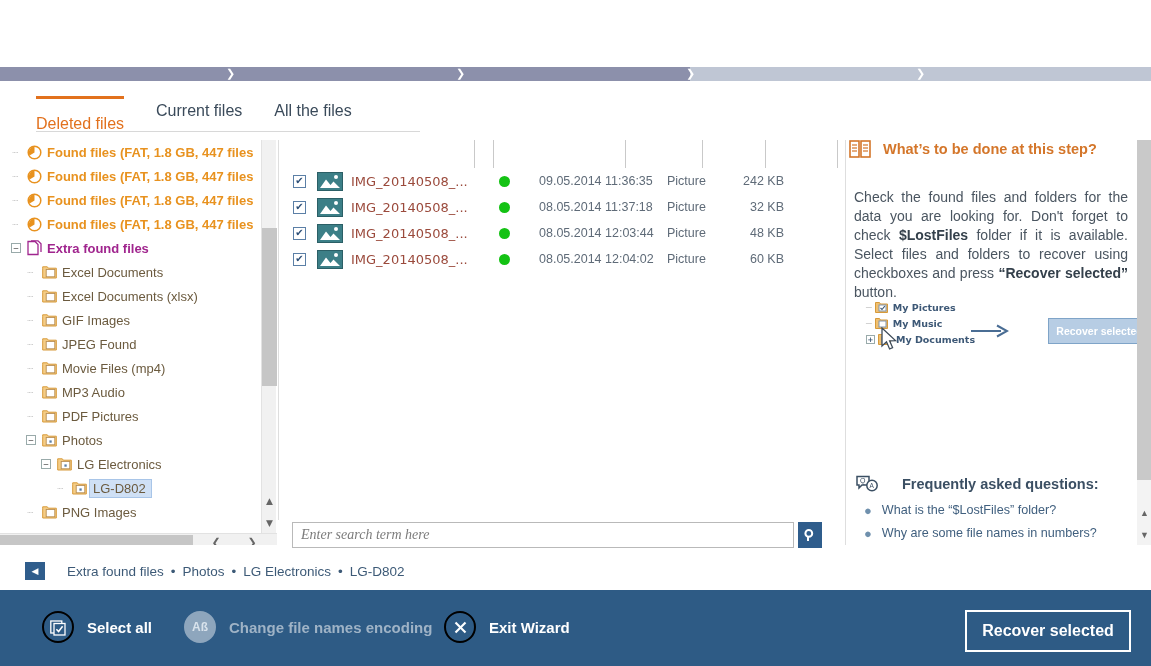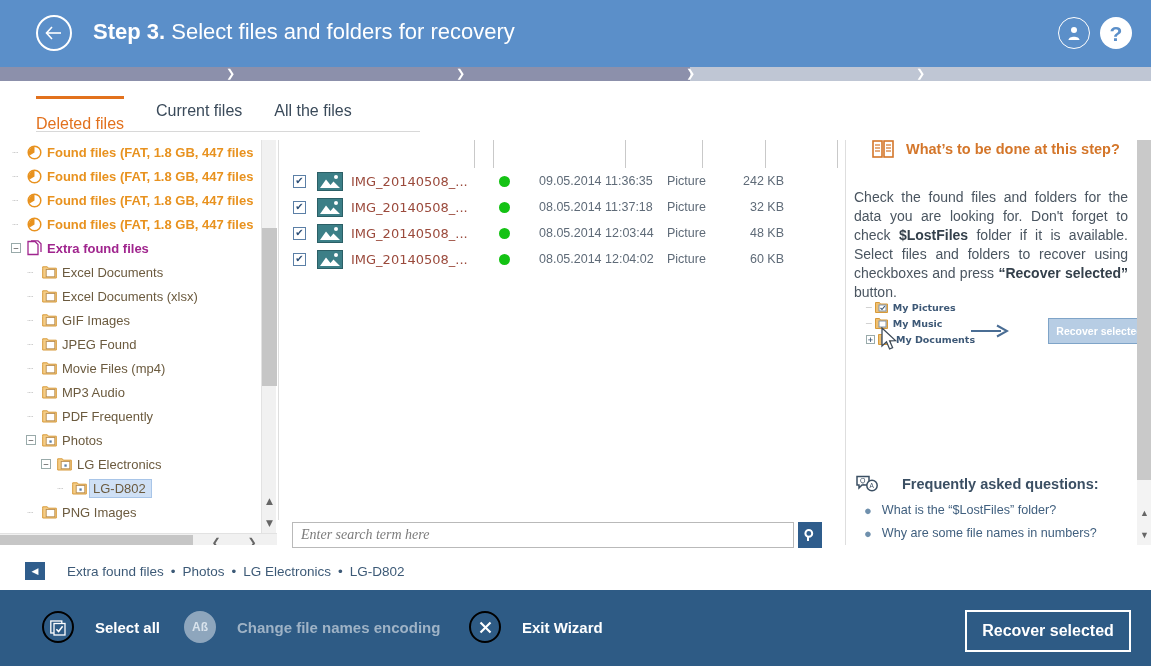--- a/index.html
+++ b/index.html
@@ -188,21 +188,21 @@
     display: flex; align-items: center; justify-content: center;
     cursor: pointer;
   }
 
   
   .info {
     position: absolute; left: 845px; top: 140px; width: 306px; height: 405px;
     background: #ffffff; border-left: 1px solid #dedede;
   }
   .info-head {
-    position: absolute; left: 26px; top: 0; width: 275px;
+    position: absolute; left: 3px; top: 0; width: 275px;
     display: flex; align-items: center; text-align: right;
   }
   .info-head .htext {
     font-size: 14.5px; font-weight: bold; color: #d4762a; padding-left: 12px;
   }
   .info-body {
     position: absolute; left: 8px; top: 48px; width: 274px;
     font-size: 14px; color: #4a5560; line-height: 19px;
     text-align: justify;
   }
@@ -272,62 +272,41 @@
     position: absolute; display: flex; align-items: center;
     cursor: pointer; top: 21px;
   }
   .foot-action .circ {
     width: 32px; height: 32px; border-radius: 50%;
     border: 2px solid #000000;
     display: flex; align-items: center; justify-content: center;
     color: #ffffff; flex: 0 0 32px;
   }
   .foot-action .flabel {
-    padding-left: 21px; font-size: 15px; font-weight: bold; color: #ffffff;
+    padding-left: 13px; font-size: 15px; font-weight: bold; color: #ffffff;
     white-space: nowrap;
   }
   .foot-action.disabled .circ {
     border-color: #8ea6bd; background: #8ea6bd; color: #d9e3ec;
     font-size: 12px; font-weight: bold;
   }
   .foot-action.disabled .flabel { color: #9fb3c6; }
   .recover-btn {
     position: absolute; left: 965px; top: 610px; width: 166px; height: 42px;
     border: 2px solid #ffffff; background: transparent;
     color: #ffffff; font-size: 16px; font-weight: bold;
     display: flex; align-items: center; justify-content: center;
     cursor: pointer;
   }
 </style>
 </head>
 <body>
 
 <div class="app">
 
-  <div class="header">
-    <div class="back-btn">
-      <svg width="18" height="14" viewBox="0 0 18 14">
-        <path d="M7 1 L1.5 7 L7 13" fill="none" stroke="#ffffff" stroke-width="1.6"></path>
-        <line x1="1.5" y1="7" x2="16" y2="7" stroke="#ffffff" stroke-width="1.6"></line>
-      </svg>
-    </div>
-    <div class="header-title">
-      <span class="step">Step 3.</span>
-      <span class="subject">Select files and folders for recovery</span>
-    </div>
-    <div class="user-btn">
-      <svg width="16" height="16" viewBox="0 0 16 16">
-        <circle cx="8" cy="5" r="3" fill="#ffffff"></circle>
-        <path d="M2.5 15 C2.5 10.5 13.5 10.5 13.5 15 Z" fill="#ffffff"></path>
-      </svg>
-    </div>
-    <div class="help-btn">
-      <span>?</span>
-    </div>
-  </div>
 
   <div class="progress">
     <div class="progress-done"></div>
     <div class="chev" style="left:226px">❯</div>
     <div class="chev" style="left:456px">❯</div>
     <div class="chev" style="left:686px">❯</div>
     <div class="chev" style="left:916px">❯</div>
   </div>
 
   <div class="tabs">
@@ -449,21 +428,21 @@
           <span class="tlabel">MP3 Audio</span>
         </div>
         <div class="tree-row folder" style="padding-left: 23px;">
           <span class="expander dots">┈</span>
           <span class="ticon">
             <svg width="15" height="13" viewBox="0 0 15 13">
               <path d="M0.7 2.2 L0.7 12 L14.3 12 L14.3 2.2 L6.4 2.2 L5.3 0.8 L0.7 0.8 Z" fill="#f5cd86" stroke="#d79a3a" stroke-width="1"></path>
               <rect x="4.2" y="3.4" width="8.6" height="7.4" fill="#ffffff" stroke="#b78c52" stroke-width="0.9"></rect>
             </svg>
           </span>
-          <span class="tlabel">PDF Frequently</span>
+          <span class="tlabel">PDF Pictures</span>
         </div>
         <div class="tree-row folder" style="padding-left: 23px;">
           <span class="expander box">−</span>
           <span class="ticon">
             <svg width="15" height="13" viewBox="0 0 15 13">
               <path d="M0.7 2.2 L0.7 12 L14.3 12 L14.3 2.2 L6.4 2.2 L5.3 0.8 L0.7 0.8 Z" fill="#f5cd86" stroke="#d79a3a" stroke-width="1"></path>
               <rect x="4.2" y="3.4" width="8.6" height="7.4" fill="#ffffff" stroke="#b78c52" stroke-width="0.9"></rect>
               <rect x="7.4" y="6.4" width="2.3" height="2.3" fill="#5b7fa6"></rect>
             </svg>
           </span>
@@ -690,21 +669,21 @@
           <rect x="4" y="4.5" width="11" height="11.5" fill="#2e5b85" stroke="#ffffff" stroke-width="1.3"></rect>
           <path d="M6.4 10.2 L8.6 12.5 L12.6 7.2" fill="none" stroke="#ffffff" stroke-width="1.5"></path>
         </svg>
       </div>
       <div class="flabel">Select all</div>
     </div>
     <div class="foot-action disabled" style="left:184px">
       <div class="circ">Aß</div>
       <div class="flabel">Change file names encoding</div>
     </div>
-    <div class="foot-action" style="left:469px">
+    <div class="foot-action" style="left:444px">
       <div class="circ">
         <svg width="15" height="15" viewBox="0 0 15 15">
           <line x1="2.5" y1="2.5" x2="12.5" y2="12.5" stroke="#ffffff" stroke-width="2.1"></line>
           <line x1="12.5" y1="2.5" x2="2.5" y2="12.5" stroke="#ffffff" stroke-width="2.1"></line>
         </svg>
       </div>
       <div class="flabel">Exit Wizard</div>
     </div>
   </div>
   <div class="recover-btn">Recover selected</div>

